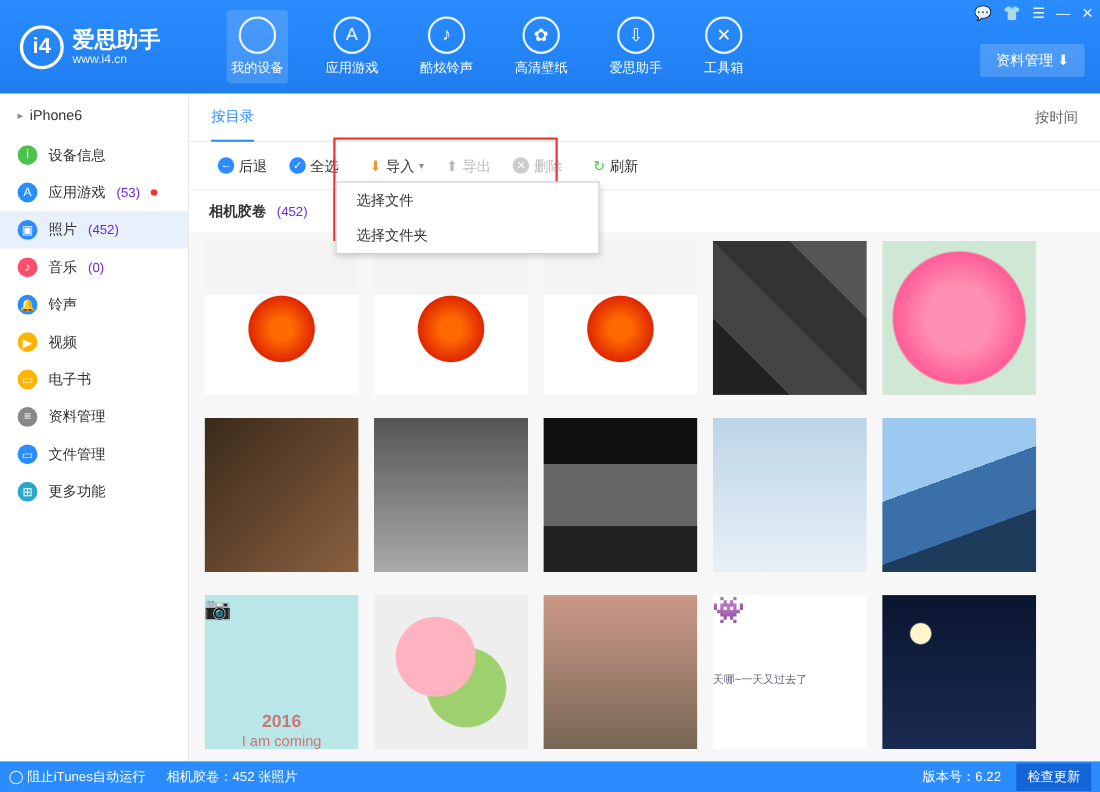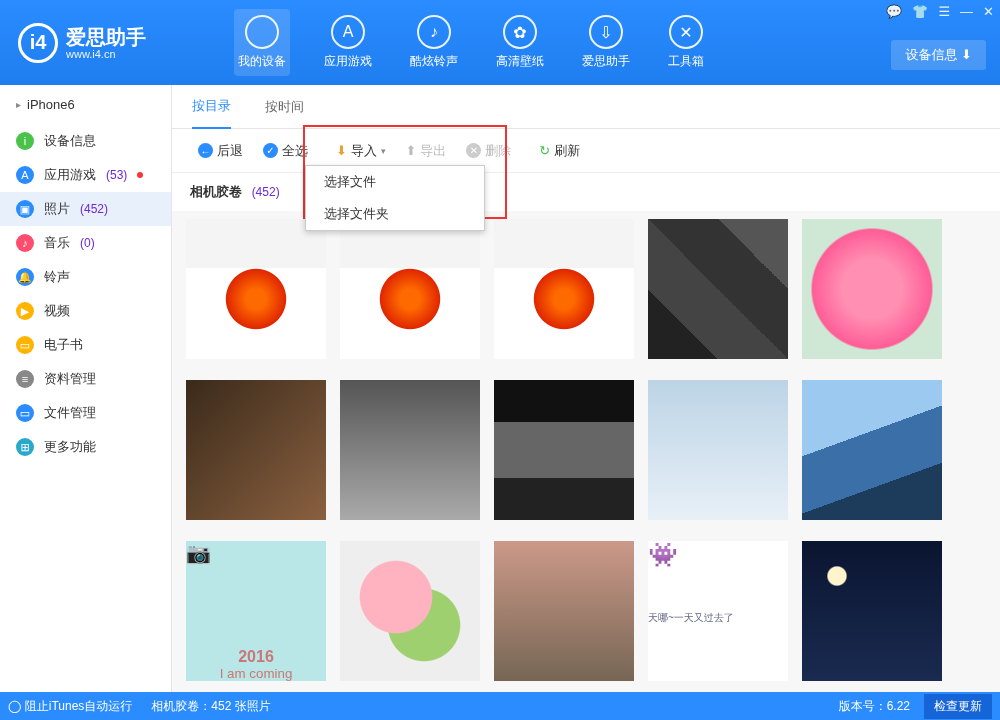--- a/index.html
+++ b/index.html
@@ -7,40 +7,40 @@
 
 
 .header { height:85px; background:linear-gradient(#2a8cff,#1f7ef0); color:#fff; display:flex; align-items:center; position:relative; }
 .logo-block { display:flex; align-items:center; padding:0 14px 0 18px; width:200px; }
 .logo-ic { width:40px; height:40px; border:3px solid #fff; border-radius:50%; display:flex; align-items:center; justify-content:center; font-size:20px; font-weight:bold; margin-right:8px; }
 .logo-txt { font-size:20px; font-weight:bold; line-height:1.1; }
 .logo-url { font-size:11px; opacity:.9; }
 .nav { display:flex; gap:30px; padding-left:6px; }
 .nav-item { text-align:center; cursor:pointer; padding:6px 4px; border-radius:4px; }
 .nav-item .ic { width:34px; height:34px; margin:0 auto 4px; border:2px solid rgba(255,255,255,.9); border-radius:50%; display:flex; align-items:center; justify-content:center; font-size:16px; }
-.nav-item.active { background:rgba(255,255,255,.15);margin-left:28px; }
+.nav-item.active { background:rgba(255,255,255,.15); }
 .win-ctrl { position:absolute; right:6px; top:4px; display:flex; gap:10px; font-size:13px; }
 .win-ctrl span { cursor:pointer; opacity:.9; }
 .dl-btn { position:absolute; right:14px; top:40px; background:rgba(255,255,255,.18); padding:6px 14px; border-radius:3px; cursor:pointer; font-size:13px; }
 
 
 .main { display:flex; height:calc(720px - 85px - 28px); }
 .sidebar { width:172px; border-right:1px solid #e5e5e5; background:#fff; overflow:auto; }
 .sb-dev { padding:12px 16px; font-size:13px; color:#333; display:flex; align-items:center; gap:6px; }
 .sb-dev::before { content:"▸"; font-size:10px; color:#888; }
 .sb-items { list-style:none; }
 .sb-item { display:flex; align-items:center; gap:10px; padding:8px 16px; cursor:pointer; font-size:13px; }
 .sb-item.active { background:#e8f1fb; }
 .sb-ic { width:18px; height:18px; border-radius:50%; display:flex; align-items:center; justify-content:center; color:#fff; font-size:11px; }
 .cnt { color:#6d28d9; font-size:12px; }
 .dotred { width:6px; height:6px; background:#f33; border-radius:50%; }
 
 
 .content { flex:1; display:flex; flex-direction:column; background:#f7f7f7; }
-.tabs { height:44px; background:#fff; border-bottom:1px solid #e5e5e5; display:flex; align-items:center; padding:0 20px; gap:34px; font-size:13px; }
+.tabs { height:44px; background:#fff; border-bottom:1px solid #e5e5e5; display:flex; align-items:center; padding:0 20px; gap:34px; font-size:13px;justify-content:space-between; }
 .tab { cursor:pointer; color:#666; padding:12px 0; }
 .tab.active { color:#2a8cff; border-bottom:2px solid #2a8cff; }
 .toolbar { height:44px; background:#fff; border-bottom:1px solid #eee; display:flex; align-items:center; padding:0 18px; gap:4px; font-size:13px; position:relative; }
 .tbtn { display:flex; align-items:center; gap:4px; padding:4px 8px; cursor:pointer; color:#333; }
 .tbtn.disabled { color:#bbb; }
 .tbtn .ci { width:15px; height:15px; border-radius:50%; display:inline-flex; align-items:center; justify-content:center; font-size:10px; color:#fff; }
 .album-hd { background:#fff; padding:10px 18px; font-size:13px; color:#333; }
 .grid { flex:1; overflow:auto; padding:8px 14px; display:grid; grid-template-columns:repeat(5,140px); gap:18px 14px; justify-content:start; }
 .thumb { width:140px; height:140px; background:#ddd; overflow:hidden; }
 .thumb div { width:100%; height:100%; }
@@ -108,21 +108,21 @@
         <div>工具箱</div>
       </div>
     </div>
   <div class="win-ctrl" id="winctrl">
       <span>💬</span>
       <span>👕</span>
       <span>☰</span>
       <span>—</span>
       <span>✕</span>
     </div>
-  <div class="dl-btn">设备信息 ⬇</div>
+  <div class="dl-btn">资料管理 ⬇</div>
 </div>
 
 <div class="main">
   <div class="sidebar">
     <div class="sb-dev">iPhone6</div>
     <ul class="sb-items" id="sb">
         <li class="sb-item">
           <span class="sb-ic" style="background:#4bc24b">i</span>
           <span>设备信息</span>
           <span class="cnt"></span>
@@ -200,21 +200,21 @@
         </div>
       <div class="tbtn disabled">
           <span class="ci" style="background:#ccc">✕</span>
           <span>删除</span>
         </div>
       <div class="tbtn" style="margin-left:8px">
           <span style="color:#4bc24b">↻</span>
           <span>刷新</span>
         </div>
       <div class="hlbox" style="left:131px;top:-4px;width:204px;height:94px"></div>
-      <div class="dropdown" style="left:133px;top:36px;width:180px" id="dd">
+      <div class="dropdown" style="left:133px;top:36px;width:240px" id="dd">
           <div>选择文件</div>
           <div>选择文件夹</div>
         </div>
     </div>
     <div class="album-hd">
       <b>相机胶卷</b>
       <span class="cnt" style="margin-left:6px">(452)</span>
     </div>
     <div class="grid">
       <div class="thumb">

